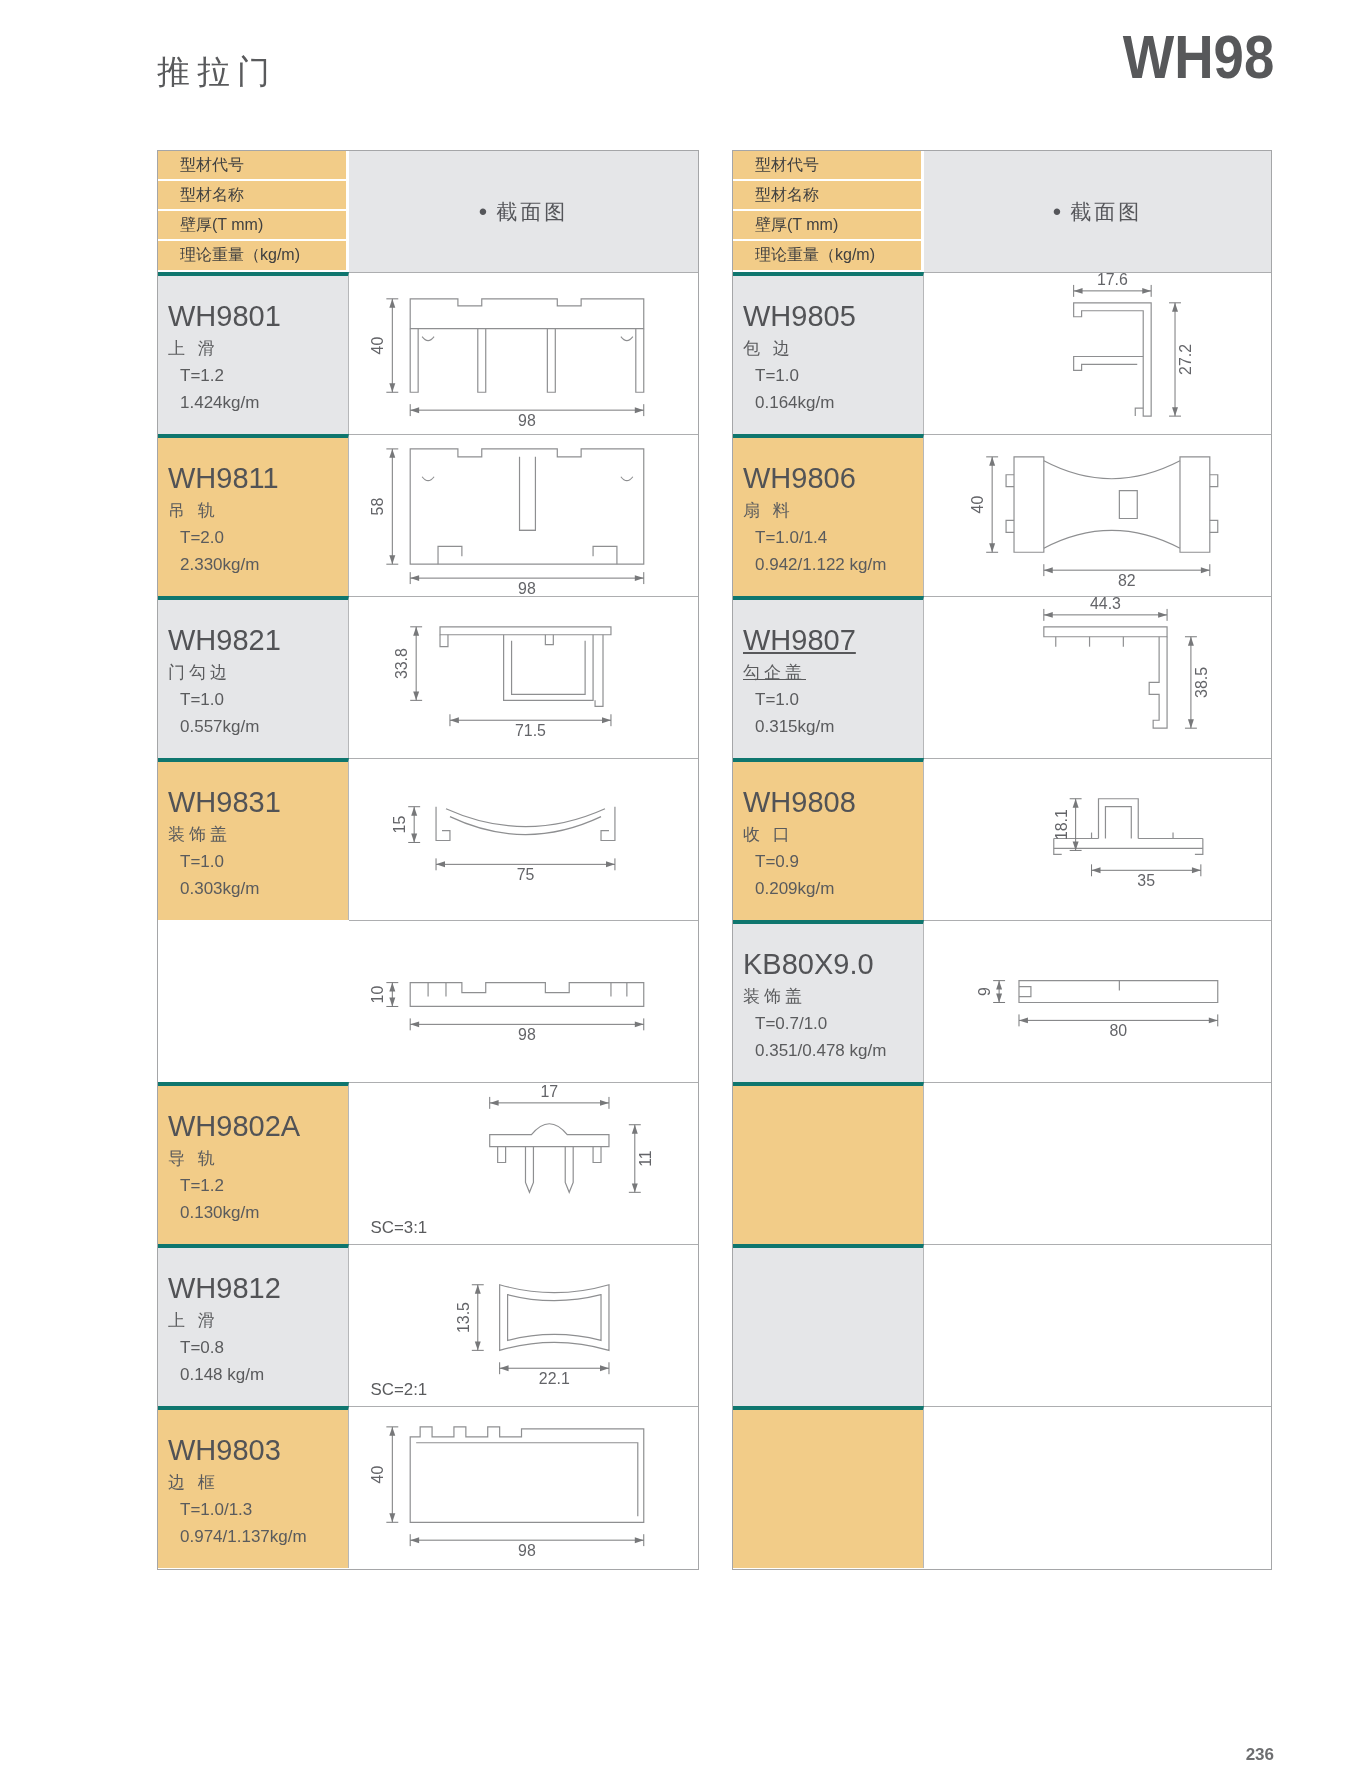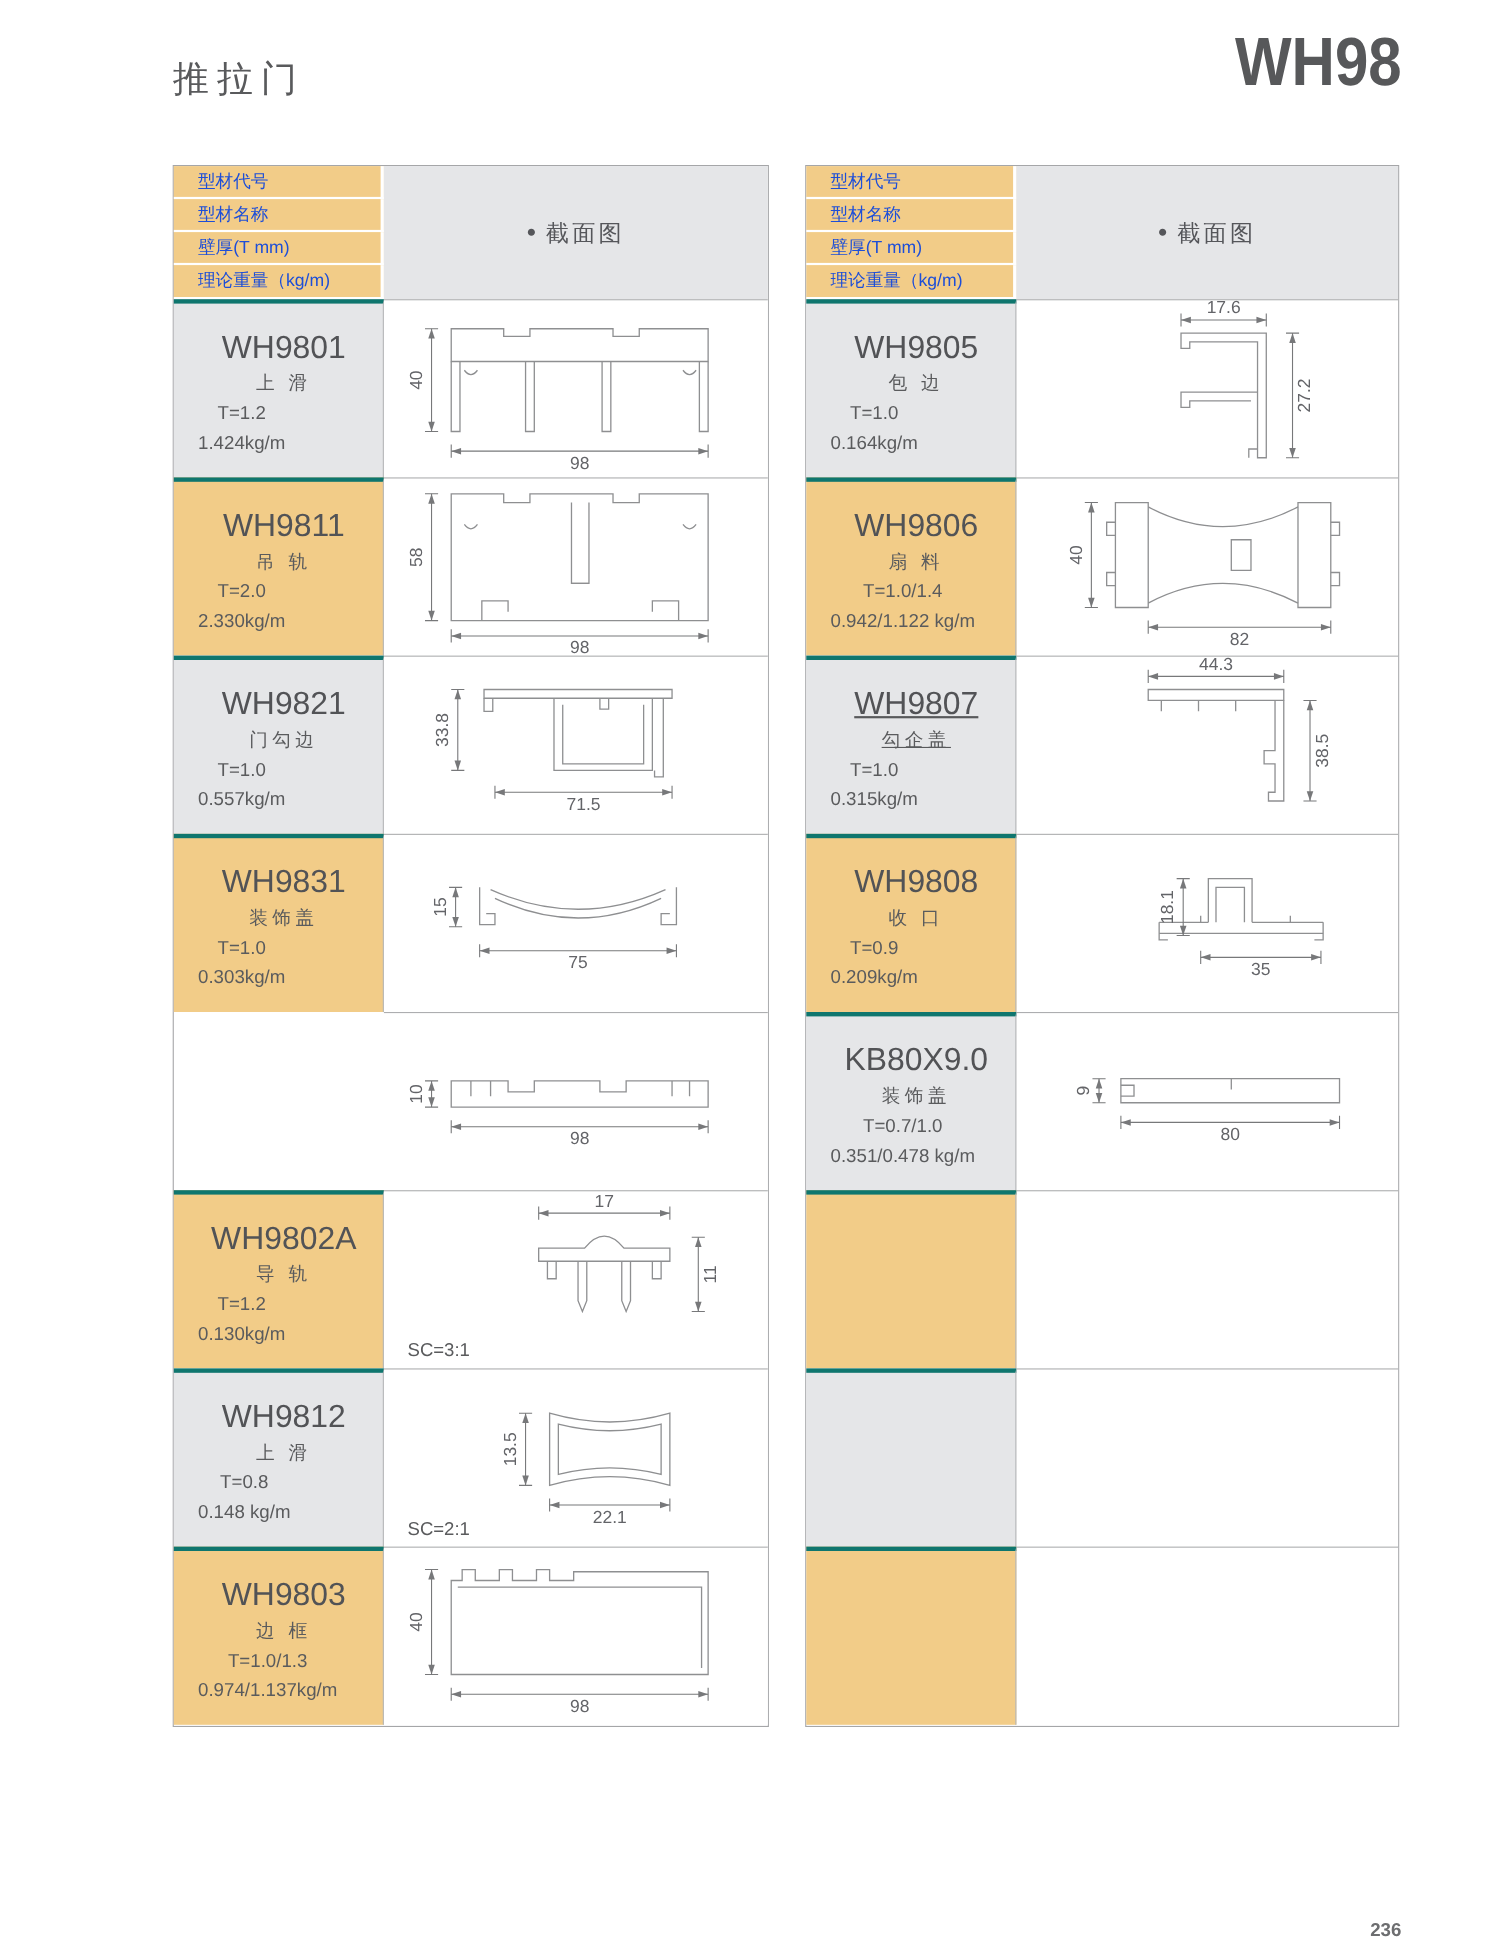--- a/index.html
+++ b/index.html
@@ -1,27 +1,27 @@
 <!DOCTYPE html>
 <html style="--tan: #f2cc88; --gray: #e5e6e8;"><head>
 <meta charset="utf-8">
 <style>
   html,body{margin:0;padding:0;background:#fff;}
   .page{position:relative;width:1358px;height:1772px;background:#ffffff;overflow:hidden;
-        font-family:"Liberation Sans","DejaVu Sans",sans-serif;color:#58595b;text-align:center;}
+        font-family:"Liberation Sans","DejaVu Sans",sans-serif;color:#58595b;}
   .page-title-left{position:absolute;left:157px;top:50px;font-size:33px;letter-spacing:7px;color:#595a5c;}
   .page-title-right{position:absolute;right:84px;top:26px;font-size:62px;font-weight:bold;color:#57585a;
         transform:scaleX(0.88);transform-origin:100% 50%;letter-spacing:0px;line-height:1;}
   .ptable{position:absolute;top:150px;display:grid;border:1px solid #a5a6a8;background:#fff;}
   .ptable.t-left{left:157px;width:540px;height:1418px;grid-template-columns:191px 1fr;
         grid-template-rows:30px 30px 30px 31px repeat(8,162px);}
   .ptable.t-right{left:732px;width:538px;height:1418px;grid-template-columns:191px 1fr;
         grid-template-rows:30px 30px 30px 31px repeat(8,162px);}
   .th{background:var(--tan);display:flex;align-items:center;padding-left:22px;font-size:16px;
-      border-bottom:2px solid #fff;border-right:3px solid #fff;color:#1d4ed8;}
+      border-bottom:2px solid #fff;border-right:3px solid #fff;color:#404040;}
   .th-diagram{background:var(--gray);display:flex;align-items:center;justify-content:center;
       font-size:21px;letter-spacing:3px;color:#55565a;}
   .th-diagram .bullet{font-size:24px;margin-right:9px;letter-spacing:0;}
   .cell-left{position:relative;border-top:4px solid #0f766e;border-right:1px solid #b6b7b9;
       padding:24px 0 0 10px;}
   .cell-left.bg-gray{background:var(--gray);}
   .cell-left.bg-tan{background:var(--tan);}
   .code{font-size:29px;color:#525356;margin-bottom:4px;}
   .pname{font-size:17px;letter-spacing:4px;color:#5a5b5d;}
   .meta{position:absolute;left:22px;bottom:18px;font-size:17px;line-height:1.55;color:#5a5b5d;}

